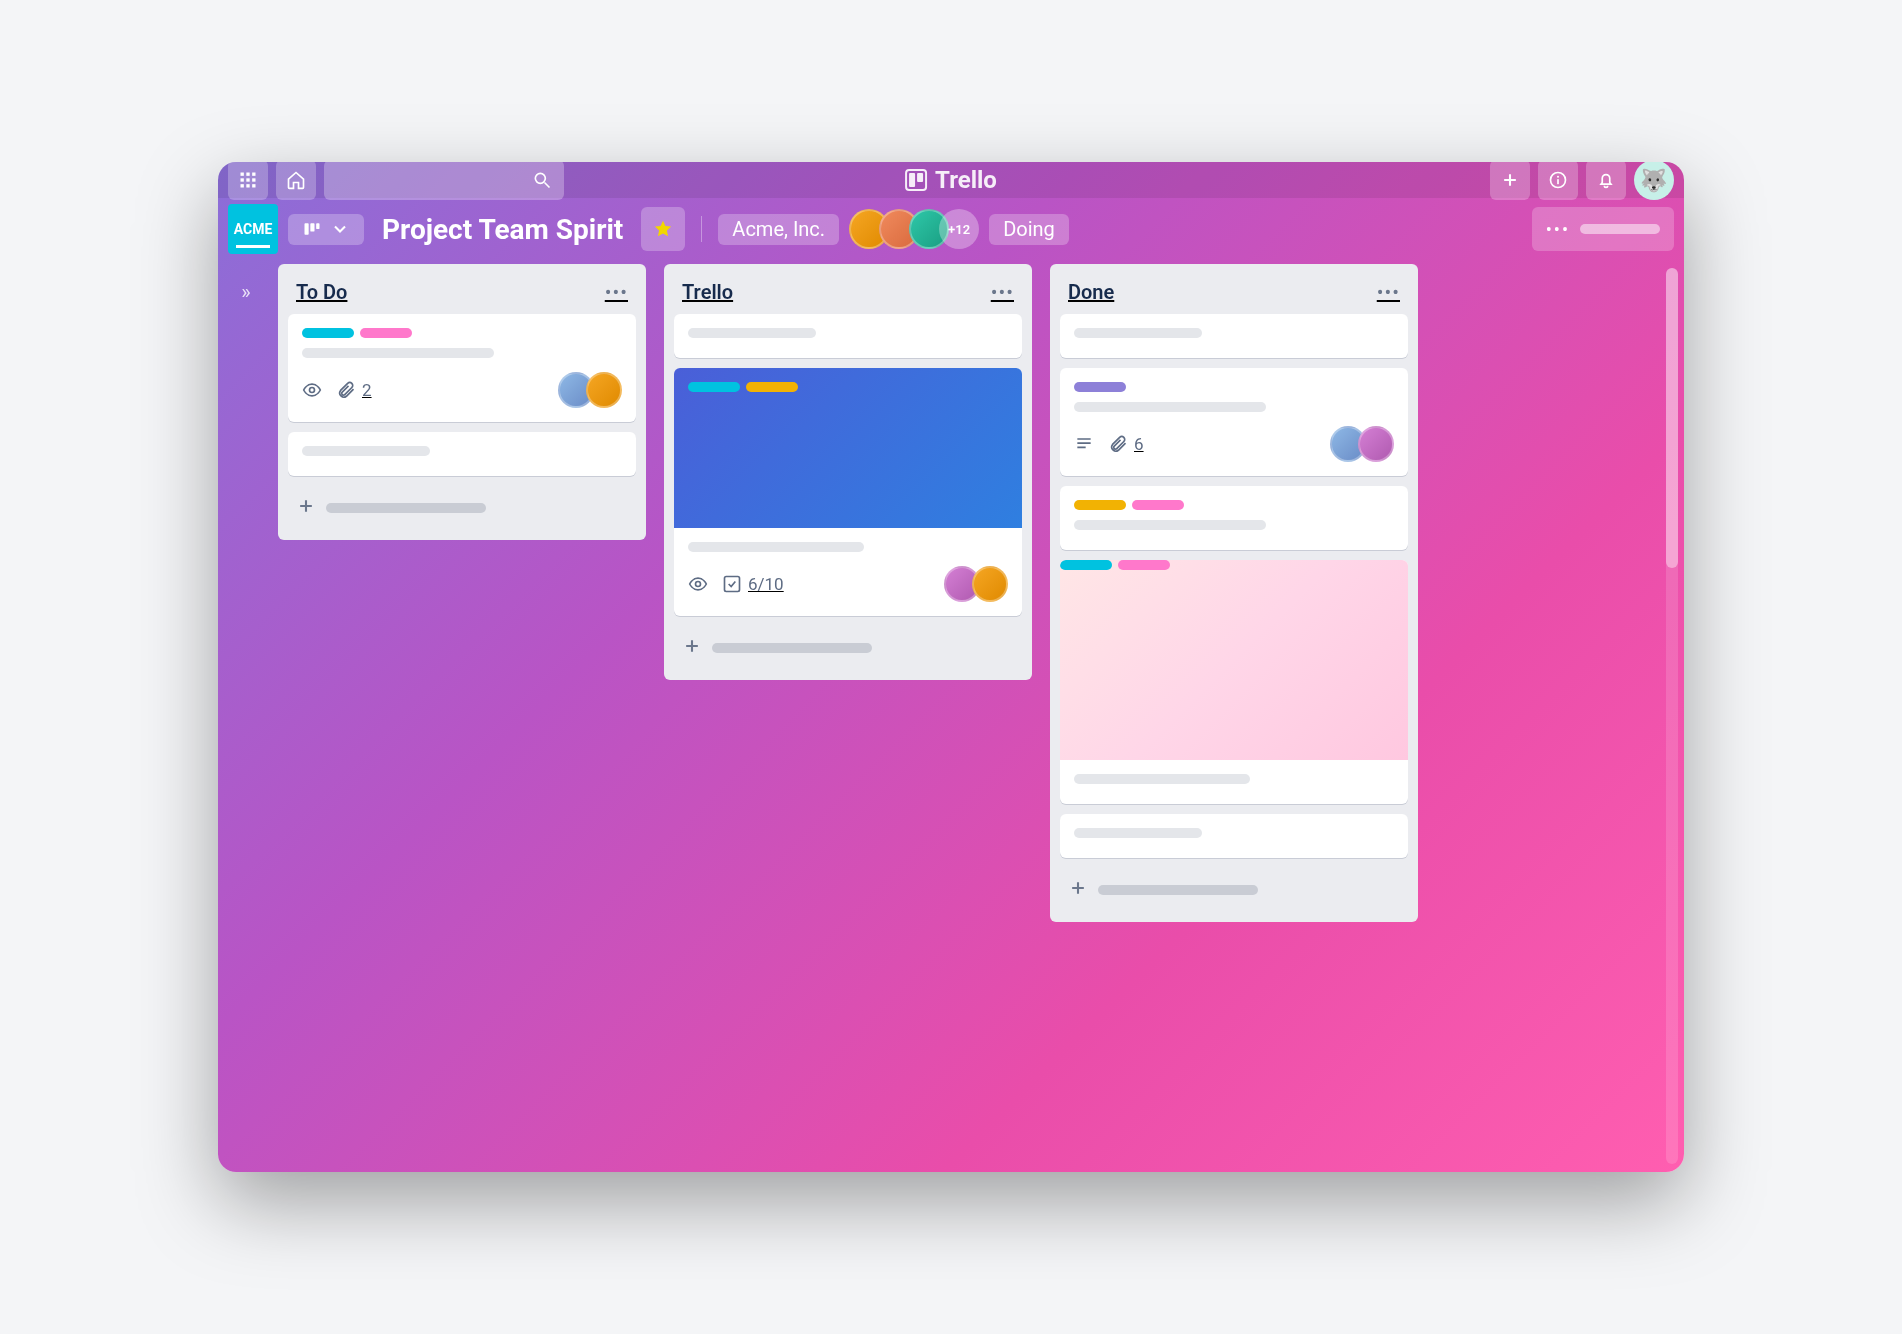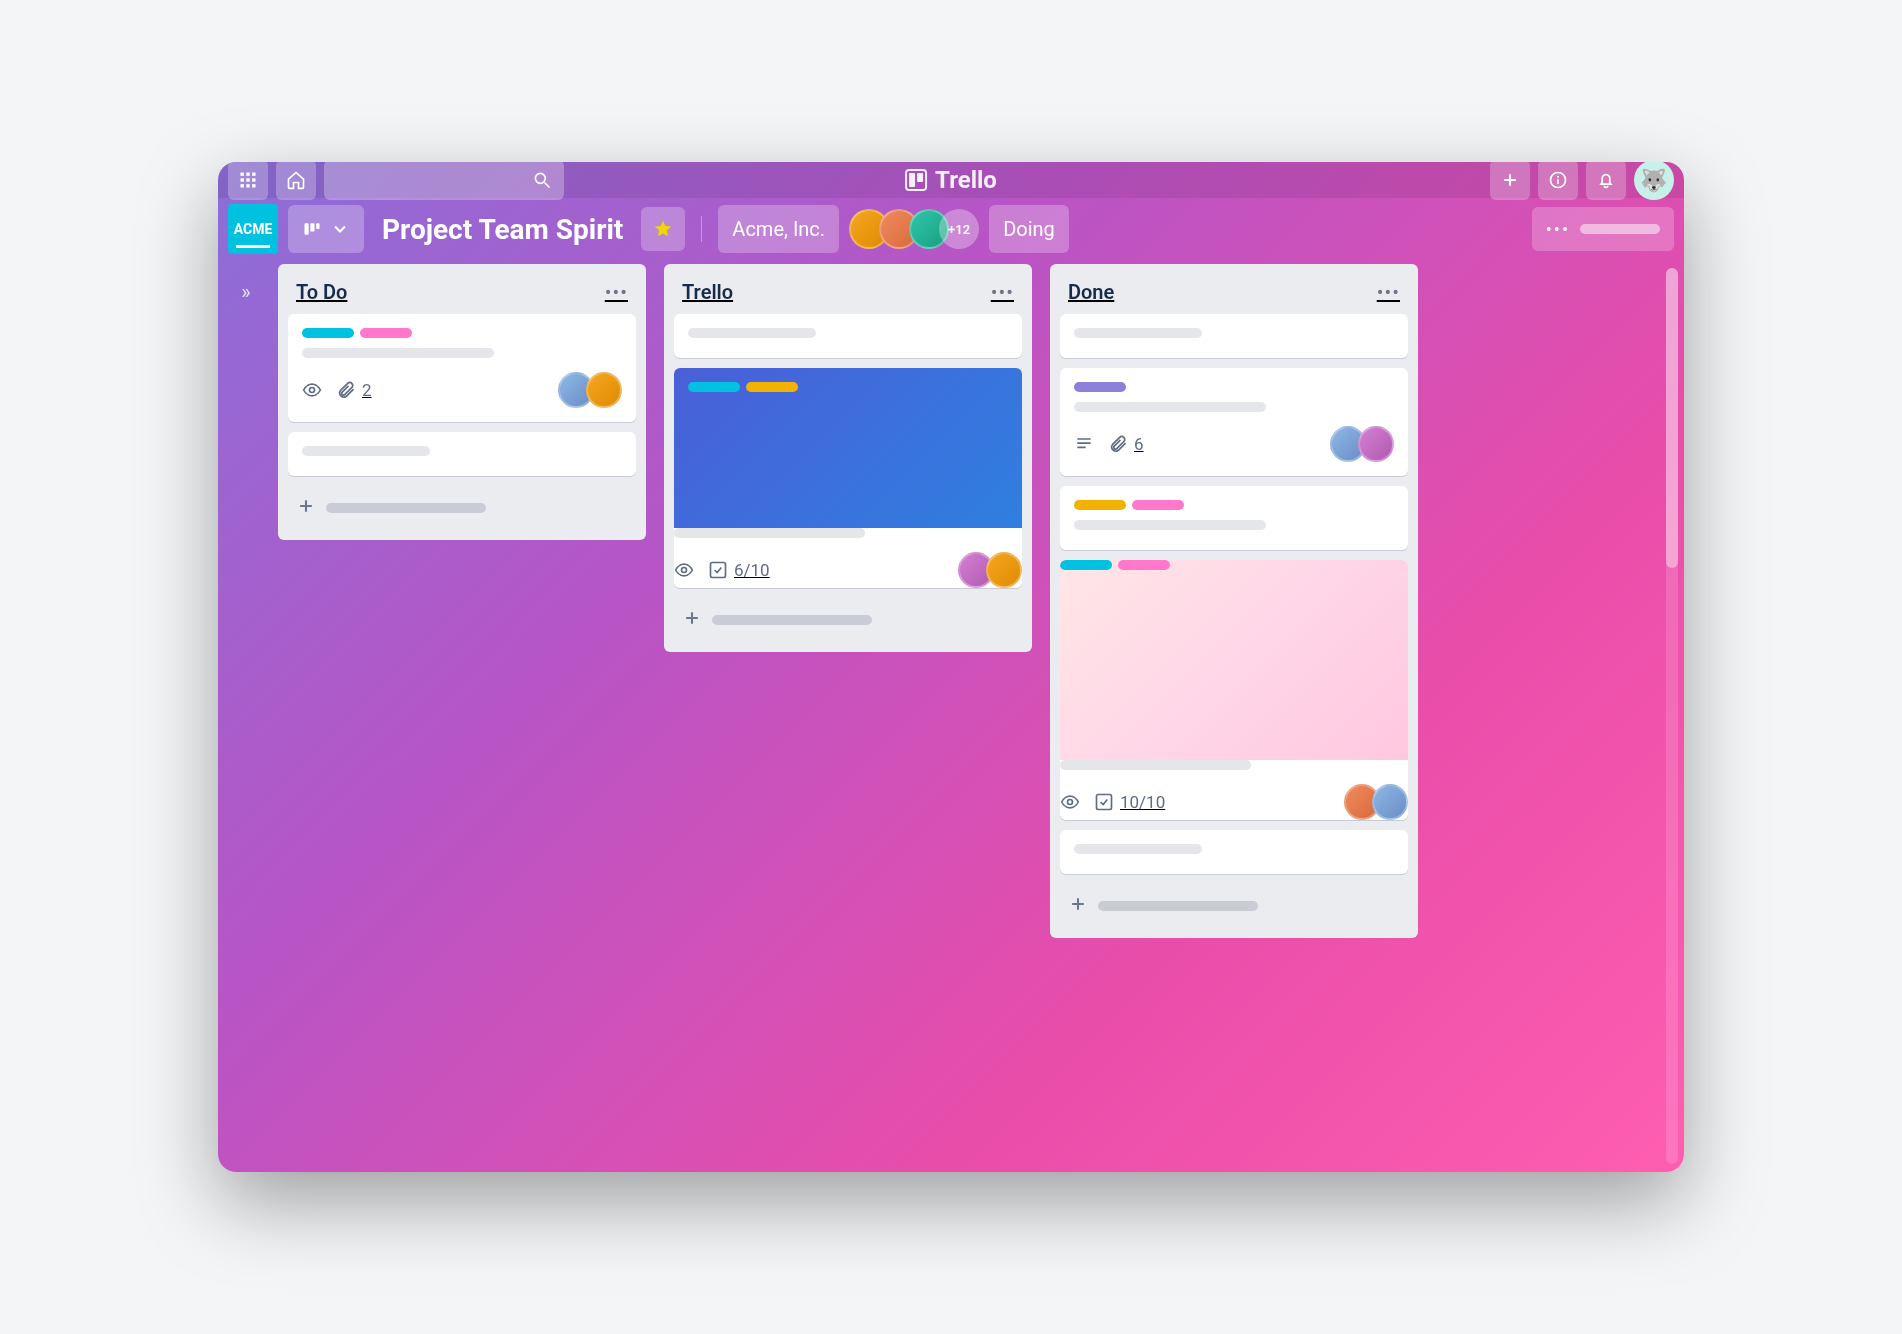--- a/index.html
+++ b/index.html
@@ -11,21 +11,21 @@
 .brand { position:absolute; left:50%; transform:translateX(-50%); display:flex; align-items:center; gap:8px; color:rgba(255,255,255,0.9); font-weight:700; font-size:24px; }
 .brand-icon { width:22px; height:22px; border:2.5px solid rgba(255,255,255,0.9); border-radius:4px; display:inline-flex; padding:2px; gap:2px; }
 .brand-icon::before,.brand-icon::after { content:""; background:rgba(255,255,255,0.9); border-radius:1px; }
 .brand-icon::before { width:6px; height:14px; }
 .brand-icon::after { width:6px; height:9px; }
 .topbar-right { margin-left:auto; display:flex; gap:8px; align-items:center; }
 .avatar-btn { width:40px; height:40px; border-radius:50%; background:#c7f0e8; display:flex; align-items:center; justify-content:center; font-size:22px; cursor:pointer; }
 .boardbar { height:62px; display:flex; align-items:center; padding:0 10px; gap:10px; }
 .team-badge { width:50px; height:50px; background:#00c2e0; border-radius:4px; display:flex; align-items:center; justify-content:center; color:#fff; font-weight:700; font-size:14px; position:relative; }
 .team-badge::after { content:""; position:absolute; bottom:6px; left:8px; right:8px; height:3px; background:#fff; }
-.pill { height:48px; padding:0 14px; border-radius:6px; background:rgba(255,255,255,0.25); display:flex; align-items:center; color:#fff; gap:8px; cursor:pointer; }
+.pill { height:31px; padding:0 14px; border-radius:6px; background:rgba(255,255,255,0.25); display:flex; align-items:center; color:#fff; gap:8px; cursor:pointer; }
 .board-title { font-size:28px; font-weight:700; color:#fff; padding:0 8px; }
 .star-btn { width:44px; height:44px; border-radius:6px; background:rgba(255,255,255,0.25); display:flex; align-items:center; justify-content:center; cursor:pointer; }
 .divider { width:1px; height:26px; background:rgba(255,255,255,0.35); margin:0 6px; }
 .member-row { display:flex; align-items:center; }
 .member-row .avatar { margin-left:-10px; }
 .member-row .avatar:first-child { margin-left:0; }
 .avatar { width:40px; height:40px; border-radius:50%; border:2px solid rgba(255,255,255,0.3); display:flex; align-items:center; justify-content:center; font-size:18px; overflow:hidden; }
 .avatar.sm { width:36px; height:36px; font-size:16px; }
 .more-count { background:rgba(255,255,255,0.3); color:#fff; font-size:13px; font-weight:600; border:none; padding:0 4px; min-width:40px; }
 .menu-btn { margin-left:auto; height:44px; padding:0 14px; border-radius:6px; background:rgba(255,255,255,0.22); display:flex; align-items:center; gap:10px; cursor:pointer; }
@@ -34,21 +34,21 @@
 .sidebar-collapse { width:56px; display:flex; justify-content:center; padding-top:14px; }
 .collapse-btn { width:36px; height:36px; border-radius:6px; display:flex; align-items:center; justify-content:center; color:rgba(255,255,255,0.8); cursor:pointer; font-size:20px; }
 .board { flex:1; display:flex; gap:18px; padding:4px 18px 18px 4px; overflow-x:auto; align-items:flex-start;text-decoration:underline; }
 .list { width:368px; background:#ebecf0; border-radius:6px; padding:10px; flex-shrink:0; }
 .list-header { display:flex; align-items:center; justify-content:space-between; padding:6px 8px 10px; }
 .list-title { font-size:20px; font-weight:600; color:#172b4d; }
 .list-menu { color:#6b778c; font-size:20px; cursor:pointer; letter-spacing:1px; }
 .card { background:#fff; border-radius:6px; padding:14px; margin-bottom:10px; box-shadow:0 1px 0 rgba(9,30,66,0.15); cursor:pointer; }
 .card.cover-blue { padding:0; overflow:hidden; }
 .cover { height:160px; background:linear-gradient(135deg,#4a5fd8,#2f7fe0); padding:14px; }
-.card-body { }
+.card-body { padding:14px; }
 .labels { display:flex; gap:6px; margin-bottom:10px; }
 .label { width:52px; height:10px; border-radius:5px; }
 .ph-line { height:10px; background:#e4e6ea; border-radius:5px; margin-bottom:6px; }
 .card-footer { display:flex; align-items:center; justify-content:space-between; margin-top:14px; }
 .badges { display:flex; align-items:center; gap:14px; color:#5e6c84; font-size:17px; }
 .badge { display:flex; align-items:center; gap:6px; }
 .card-members { display:flex; }
 .card-members .avatar { margin-left:-8px; }
 .card-members .avatar:first-child { margin-left:0; }
 .add-card { display:flex; align-items:center; gap:10px; padding:10px 8px; color:#5e6c84; cursor:pointer; }
@@ -297,41 +297,20 @@
           </div>
           <div class="card cover-blue">
             <div class="cover-pink">
               <div class="labels">
                 <div class="label c-cyan"></div>
                 <div class="label c-pink"></div>
               </div>
             </div>
       <div class="card-body">
               <div class="ph-line" style="width:55%"></div>
-              <div class="card-footer">
-    <div class="badges">
-                  <div class="badge">
-                    <svg viewBox="0 0 24 24" width="20" height="20">
-                      <path fill="none" stroke="#5e6c84" stroke-width="2" d="M2 12s3.5-7 10-7 10 7 10 7-3.5 7-10 7S2 12 2 12z"></path>
-                      <circle cx="12" cy="12" r="3" fill="none" stroke="#5e6c84" stroke-width="2"></circle>
-                    </svg>
-                  </div>
-                  <div class="badge">
-                    <svg viewBox="0 0 24 24" width="20" height="20">
-                      <rect x="3" y="3" width="18" height="18" rx="2" fill="none" stroke="#5e6c84" stroke-width="2"></rect>
-                      <path fill="none" stroke="#5e6c84" stroke-width="2" d="M8 12l3 3 5-6"></path>
-                    </svg>
-                    <span>10/10</span>
-                  </div>
-                </div>
-    <div class="card-members">
-                  <div class="avatar sm av-5"></div>
-                  <div class="avatar sm av-1"></div>
-                </div>
-              </div>
             </div>
           </div>
           <div class="card">
             <div class="ph-line" style="width:40%"></div>
           </div>
           <div class="add-card">
             <span><svg viewBox="0 0 24 24" width="22" height="22">
                 <path stroke="#6b778c" stroke-width="2.5" d="M12 5v14M5 12h14"></path>
               </svg></span>
             <div class="ph-line"></div>

